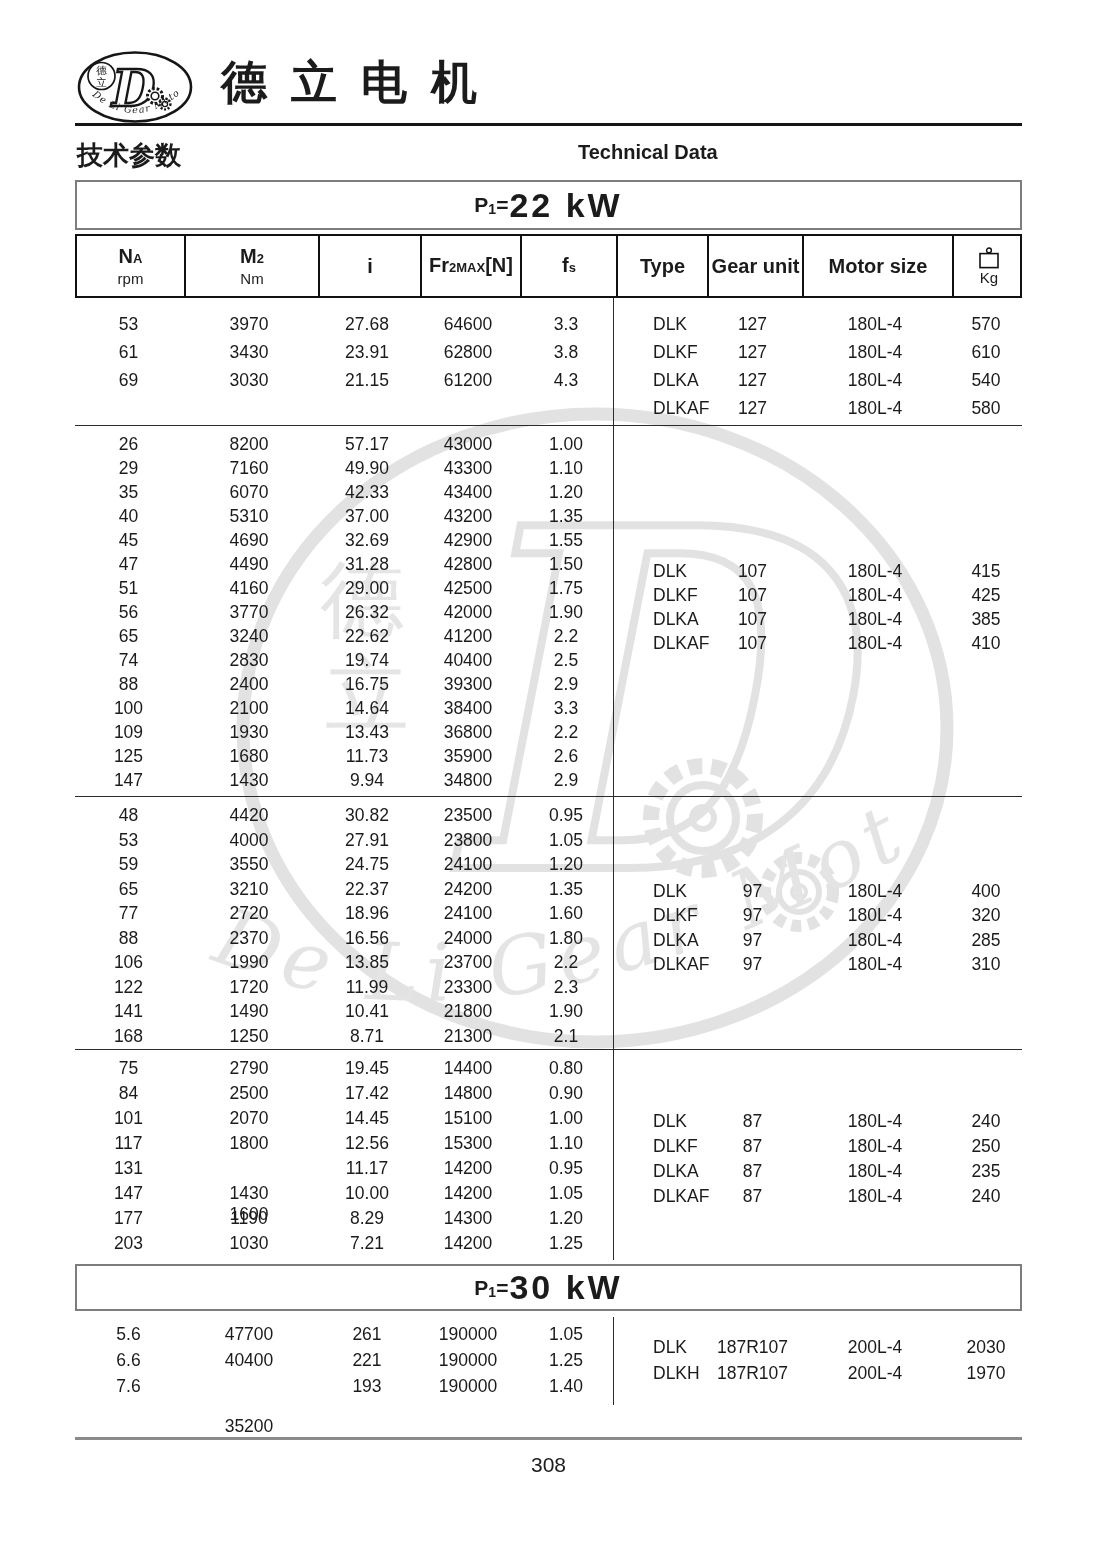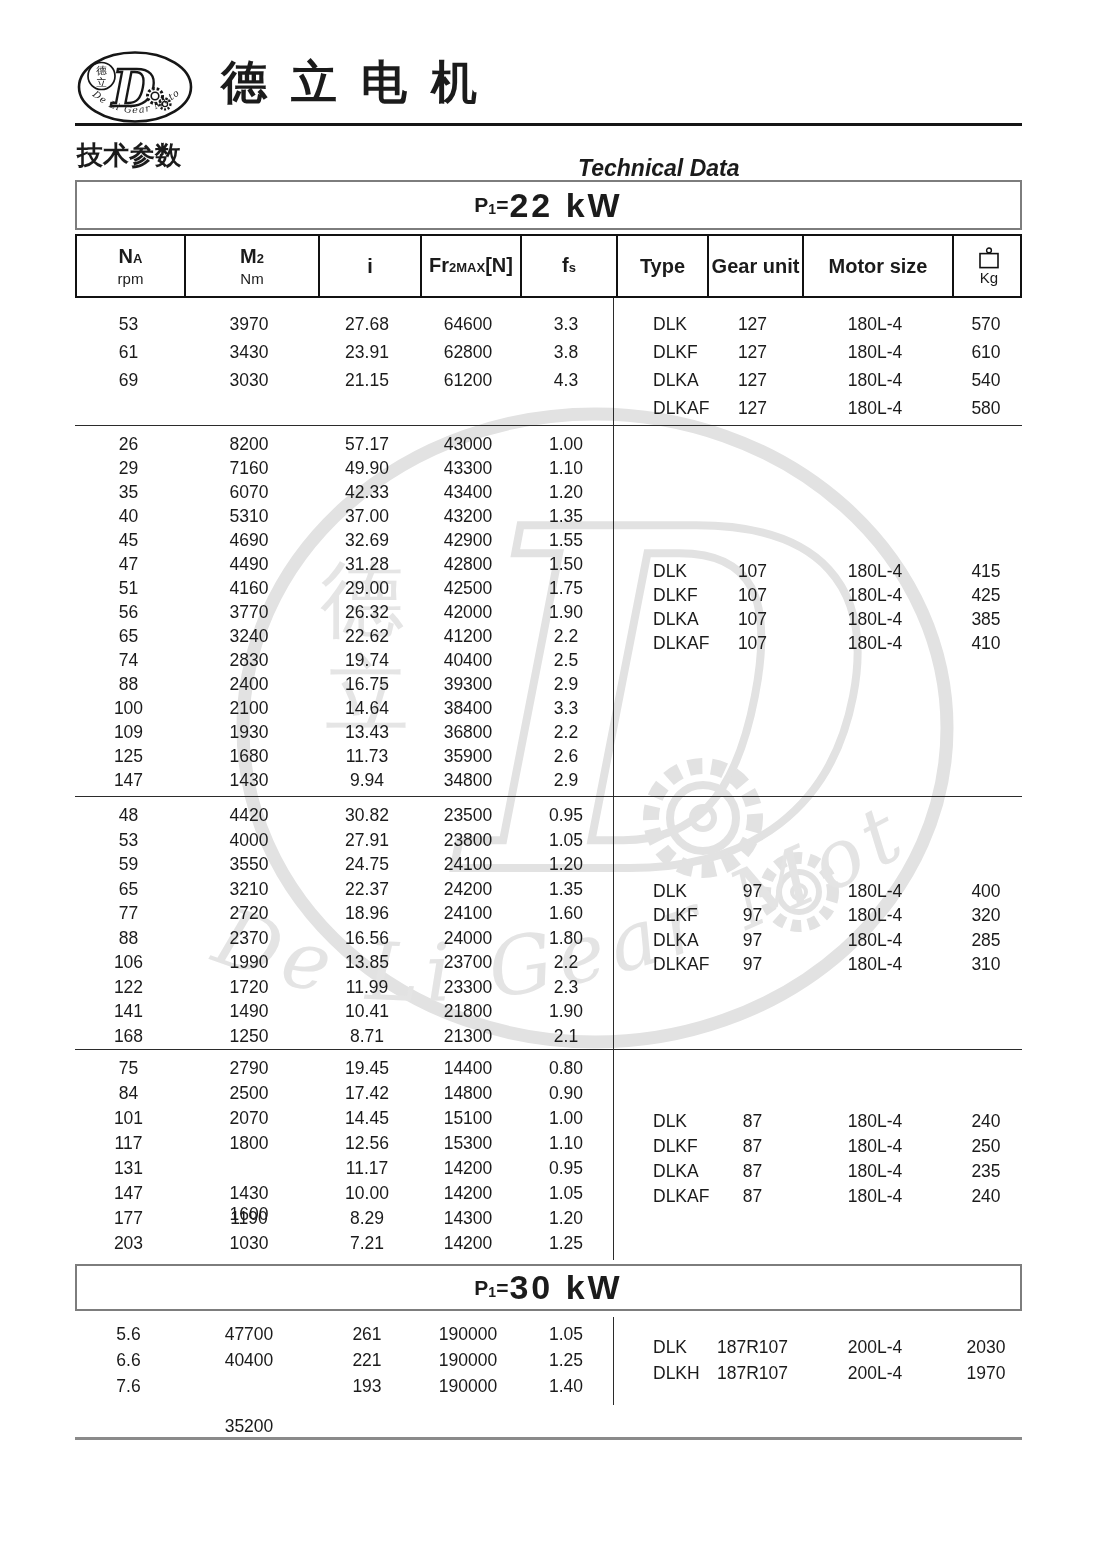--- a/index.html
+++ b/index.html
@@ -3,21 +3,21 @@
 <meta charset="utf-8">
 <style>
   html,body{margin:0;padding:0;background:#fff;}
   body{width:1100px;height:1555px;font-family:"Liberation Sans",sans-serif;color:#1b1b1b;position:relative;overflow:hidden;}
   .page{position:relative;width:947px;margin:0;padding-left:75px;}
   
   .brand-row{margin-top:50px;height:73px;display:flex;align-items:center;gap:26px;border-bottom:3px solid #151515;padding-bottom:0;}
   .brand-text{font-size:46px;font-weight:bold;letter-spacing:24px;font-family:"Liberation Sans",sans-serif;transform:translateY(-4px);white-space:nowrap;}
   .subheader{position:relative;margin-top:12px;height:34px;}
   .sec-cn{position:absolute;left:2px;top:0;font-size:26px;font-weight:bold;}
-  .sec-en{position:absolute;left:503px;top:17px;font-size:23px;font-weight:bold;font-style:italic;}
+  .sec-en{position:absolute;left:503px;top:3px;font-size:20px;font-weight:bold;}
   
   .kwbox{margin-top:8px;height:50px;border:2px solid #7d7d7d;display:flex;align-items:center;justify-content:center;box-sizing:border-box;background:transparent;}
   .kwbox .p{font-size:21px;font-weight:bold;}
   .kwbox .psub{font-size:14px;font-weight:bold;position:relative;top:4px;}
   .kwbox .peq{font-size:21px;font-weight:bold;margin-right:1px;}
   .kwbox .pval{font-size:34px;font-weight:bold;letter-spacing:3px;}
   .kwbox2{margin-top:4px;height:47px;}
   
   .thead{margin-top:4px;height:64px;display:grid;grid-template-columns:107px 134px 102px 100px 96px 91px 95px 150px 72px;border:2px solid #111;box-sizing:border-box;}
   .th{display:flex;flex-direction:column;align-items:center;justify-content:center;gap:1px;box-sizing:border-box;}
@@ -445,13 +445,14 @@
             <div class="td" style="line-height: 26px;">187R107</div>
             <div class="td" style="line-height: 26px;">200L-4</div>
             <div class="td" style="line-height: 26px;">1970</div>
           </div>
           <div class="vdiv" style="top: 6px; height: 88px;"></div>
         </div>
       </div>
   </div>
 
   <div class="footer-line"></div>
+  <div class="footer-num">308</div>
 </div>
 
 </body></html>

